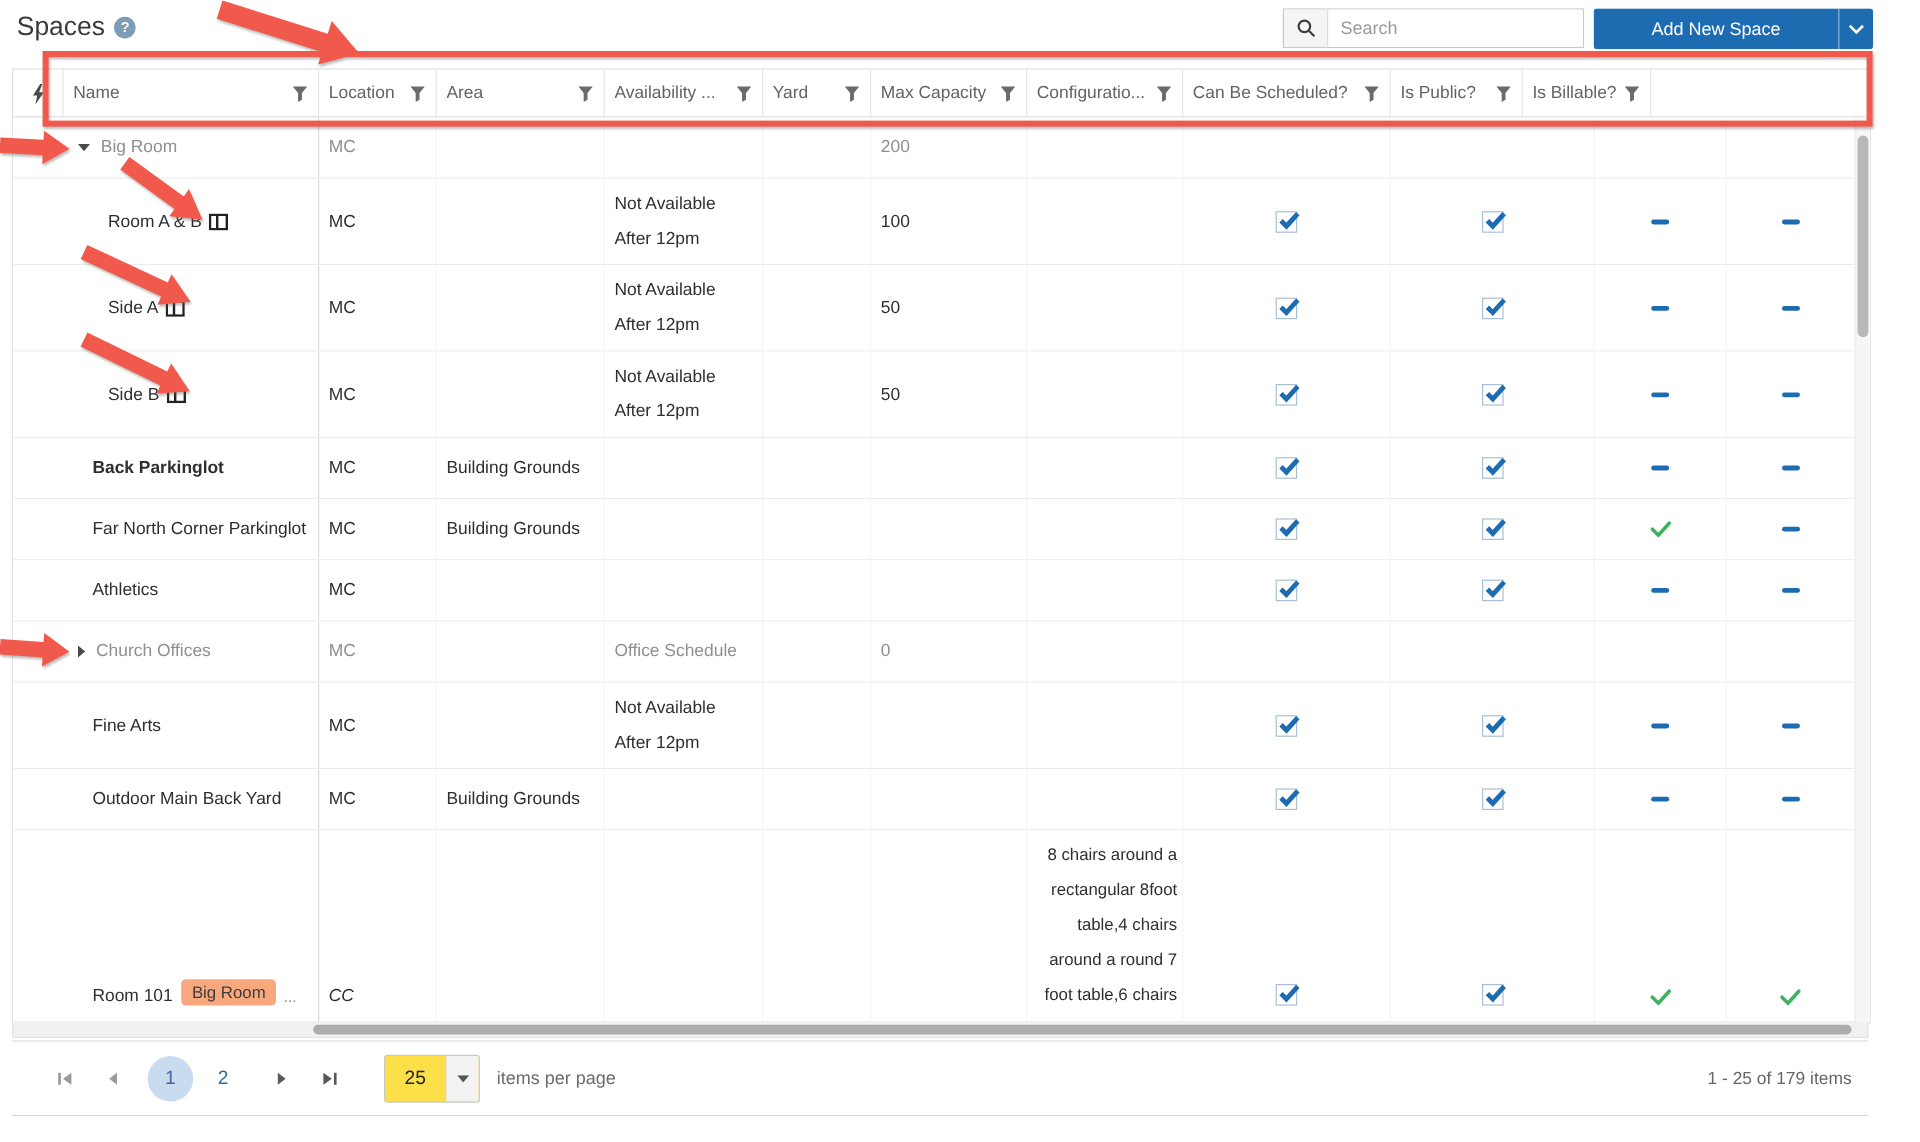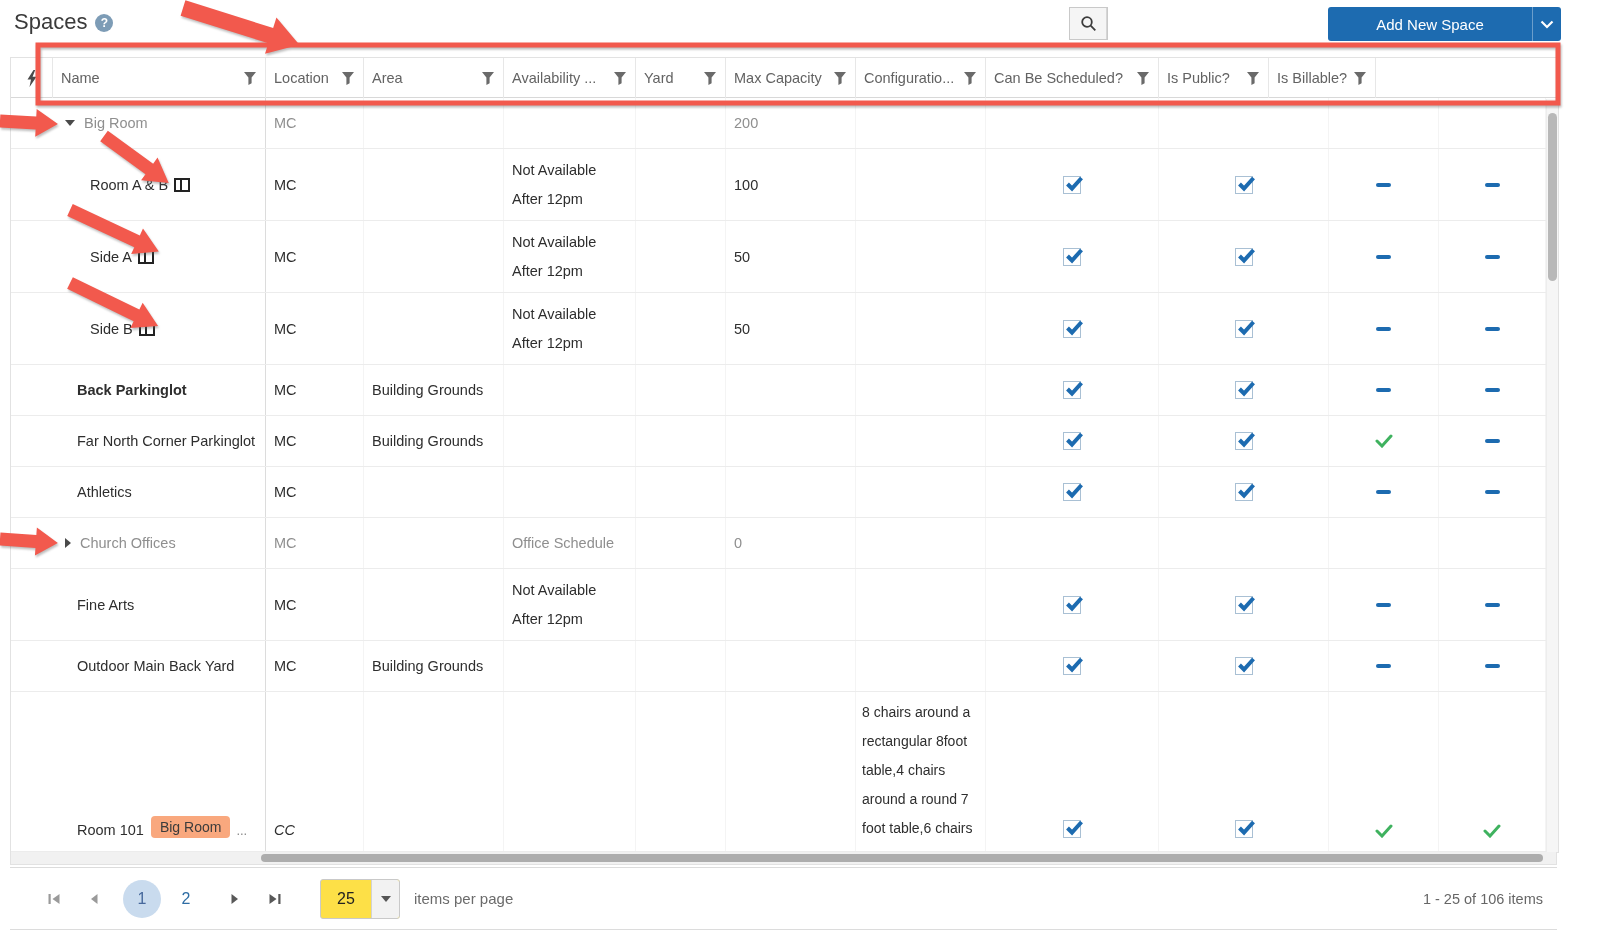--- a/index.html
+++ b/index.html
@@ -43,21 +43,21 @@
   .badge{background:#f9a87e;border-radius:4px;padding:3px 9px;margin-left:7px;color:#3c3c3c;font-size:14px;white-space:nowrap;}
   .badge-suffix{color:#8a8a8a;margin-left:6px;font-size:13px;}
   .avail-text{width:122px;line-height:29px;}
   .config-cell{padding:0 4px 0 6px;}
   .config-text{width:120px;line-height:29px;font-size:14px;}
   .center-cell{justify-content:center;}
   .cb{width:18px;height:18px;border:1px solid #a9c0d4;background:#fff;position:relative;display:inline-block;box-sizing:border-box;cursor:pointer;}
   .cb svg{position:absolute;left:0px;top:-2px;}
   .dash{width:15px;height:4px;border-radius:2px;background:#1d6bb0;display:inline-block;}
   .gcheck{display:inline-block;}
-  .tall .tcell{align-items:flex-end;padding-bottom:13px;}
+  .tall .tcell{align-items:flex-end;padding-bottom:13px;text-align:right;}
   .tall .config-cell{padding-bottom:8px;}
   
   .vscroll{position:absolute;top:41px;right:0;bottom:0;width:11px;background:#f6f6f6;border-left:1px solid #ededed;}
   .vthumb{position:absolute;top:14px;left:1px;width:9px;height:168px;background:#b8b8b8;border-radius:5px;cursor:pointer;}
   .hscroll{position:absolute;left:10px;top:852px;width:1547px;height:13px;background:#f1f1f1;border:1px solid #e2e2e2;border-top:none;box-sizing:border-box;}
   .hthumb{position:absolute;left:250px;top:2px;width:1282px;height:8px;background:#adadad;border-radius:4px;cursor:pointer;}
   
   .pager{position:absolute;left:10px;top:867px;width:1547px;height:63px;border-top:1px solid #dcdcdc;border-bottom:1px solid #dcdcdc;
     display:flex;align-items:center;box-sizing:border-box;padding-left:24px;}
   .picon{width:40px;display:flex;justify-content:center;align-items:center;cursor:pointer;}
@@ -79,20 +79,21 @@
     <span>Spaces</span>
     <span class="help-icon">?</span>
   </div>
   <div class="search-wrap">
     <div class="search-iconbox">
       <svg width="17" height="17" viewBox="0 0 17 17">
           <circle cx="7" cy="7" r="4.8" stroke="#3c3c3c" stroke-width="1.8" fill="none"></circle>
           <line x1="10.7" y1="10.7" x2="15.3" y2="15.3" stroke="#3c3c3c" stroke-width="1.8"></line>
         </svg>
     </div>
+    <input class="search-input" type="text" placeholder="Search" style="">
   </div>
   <div class="addbtn-wrap">
     <div class="addbtn-main">Add New Space</div>
     <div class="addbtn-arrow">
       <svg width="14" height="9" viewBox="0 0 14 9">
           <path d="M1.5 1.5 L7 7 L12.5 1.5" stroke="#fff" stroke-width="2.2" fill="none"></path>
         </svg>
     </div>
   </div>
 </div>
@@ -616,21 +617,21 @@
   </span>
   <div class="psize">
     <span class="psize-val">25</span>
     <span class="psize-arrow">
       <svg width="10" height="6" viewBox="0 0 10 6">
           <path d="M0 0 L10 0 L5 6 Z" fill="#555"></path>
         </svg>
     </span>
   </div>
   <span class="ipp-label">items per page</span>
-  <span class="range-label">1 - 25 of 106 items</span>
+  <span class="range-label">1 - 25 of 179 items</span>
 </div>
 
 <svg class="anno" width="1600" height="952" viewBox="0 0 1600 952">
   <rect x="38" y="45" width="1520" height="58" fill="none" stroke="#f2594d" stroke-width="5"></rect>
   <path d="M0,-8 L92,-8 L92,-19 L122,0 L92,19 L92,8 L0,8 Z" transform="translate(183,8) rotate(17.5)" fill="#f2594d"></path>
   <path d="M0,-6.5 L36,-6.5 L36,-14 L58,0 L36,14 L36,6.5 L0,6.5 Z" transform="translate(0,121) rotate(3)" fill="#f2594d"></path>
   <path d="M0,-6.5 L56,-6.5 L56,-14 L80,0 L56,14 L56,6.5 L0,6.5 Z" transform="translate(104,136) rotate(36)" fill="#f2594d"></path>
   <path d="M0,-6.5 L74,-6.5 L74,-14 L98,0 L74,14 L74,6.5 L0,6.5 Z" transform="translate(70,210) rotate(25)" fill="#f2594d"></path>
   <path d="M0,-6.5 L74,-6.5 L74,-14 L98,0 L74,14 L74,6.5 L0,6.5 Z" transform="translate(70,283) rotate(26)" fill="#f2594d"></path>
   <path d="M0,-6.5 L36,-6.5 L36,-14 L58,0 L36,14 L36,6.5 L0,6.5 Z" transform="translate(0,539) rotate(4)" fill="#f2594d"></path>

